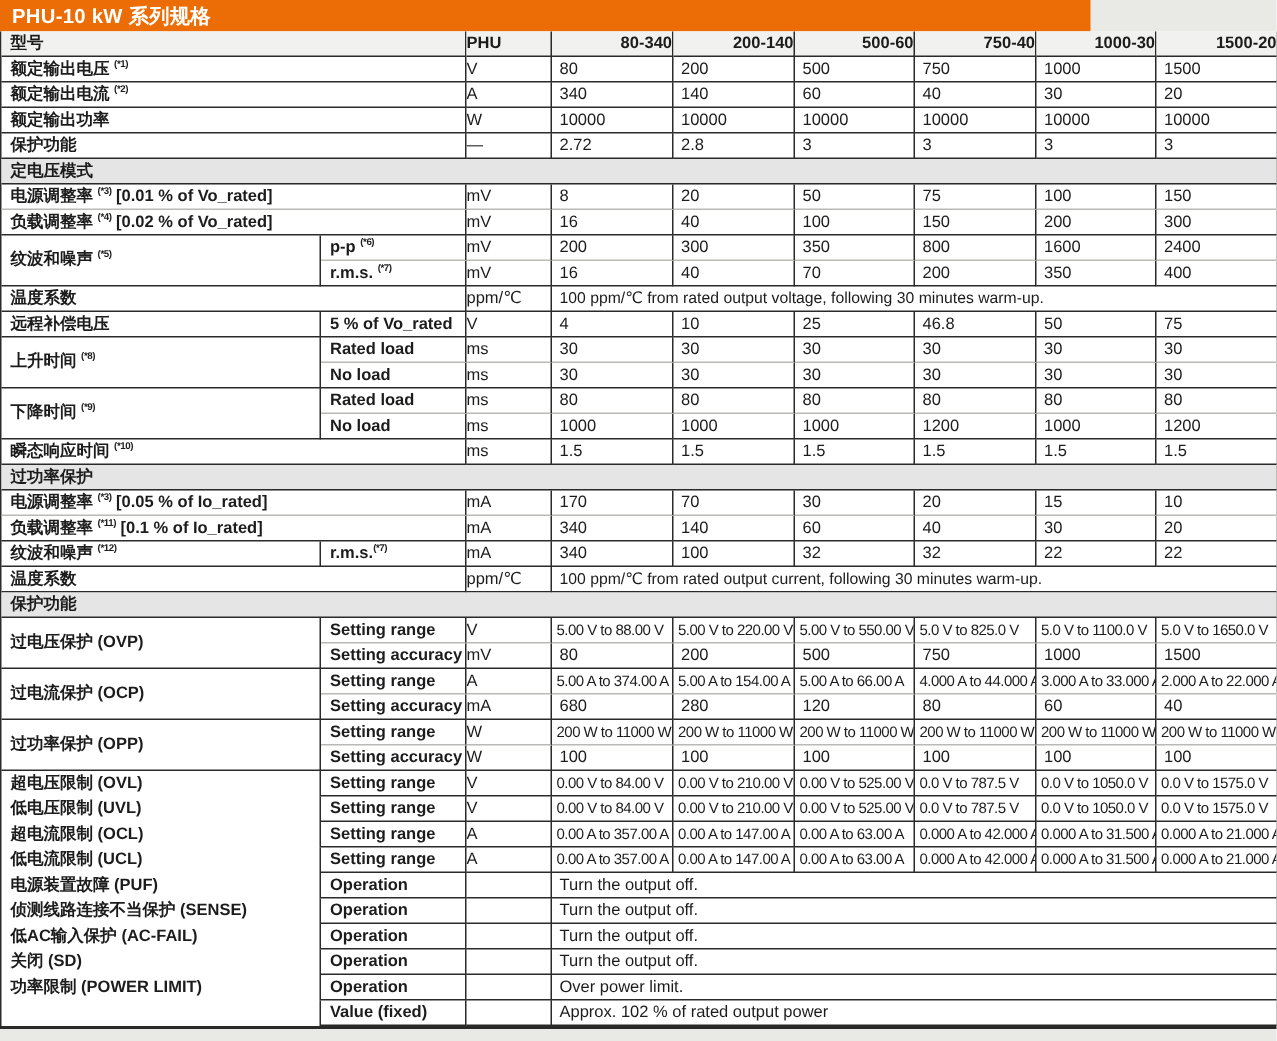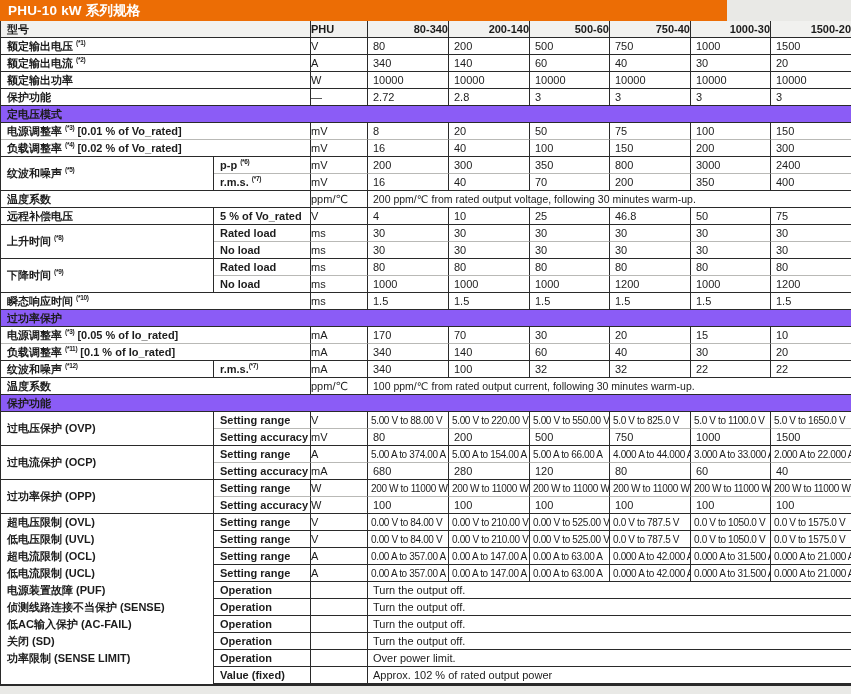--- a/index.html
+++ b/index.html
@@ -27,21 +27,21 @@
     box-sizing:border-box;height:17px;overflow:hidden;white-space:nowrap;
     vertical-align:middle;padding:0 0 0 5px;
     font-size:11px;line-height:15px;
     border-right:1px solid #2A2A2A;
     border-bottom:1px solid #2A2A2A;
   }
   td sup{font-size:6.5px;letter-spacing:-.3px;vertical-align:super;line-height:0;}
   .lbl{font-weight:bold;padding-left:6px;}
   .sub{font-weight:bold;padding-left:6px;}
   .unit{text-align:left;padding:0;}
-  .section{background:#8b5cf6;font-weight:bold;padding-left:6px;}
+  .section{background:#e5e5e5;font-weight:bold;padding-left:6px;}
   .hd{background:#F1F1EF;font-weight:bold;}
   .center{text-align:right;padding:0;}
   .lb{border-bottom-color:#B9B9B6;}
   .nb{border-bottom:none;margin-top:31px;}
   .small{font-size:10px;letter-spacing:-.35px;padding-left:3px;margin-top:36px;}
   .note{font-size:10.5px;}
 </style>
 </head>
 <body>
 
@@ -136,37 +136,37 @@
           <td class="val">300</td>
         </tr>
         <tr>
           <td class="lbl" rowspan="2">纹波和噪声 <sup>(*5)</sup></td>
           <td class="sub lb">p-p <sup>(*6)</sup></td>
           <td class="unit lb">mV</td>
           <td class="val lb">200</td>
           <td class="val lb">300</td>
           <td class="val lb">350</td>
           <td class="val lb">800</td>
-          <td class="val lb">3000</td>
+          <td class="val lb">1600</td>
           <td class="val lb">2400</td>
         </tr>
         <tr>
           <td class="sub">r.m.s. <sup>(*7)</sup></td>
           <td class="unit">mV</td>
           <td class="val">16</td>
           <td class="val">40</td>
           <td class="val">70</td>
           <td class="val">200</td>
           <td class="val">350</td>
           <td class="val">400</td>
         </tr>
         <tr>
           <td class="lbl" colspan="2">温度系数</td>
           <td class="unit">ppm/℃</td>
-          <td class="vspan note" colspan="6">200 ppm/℃ from rated output voltage, following 30 minutes warm-up.</td>
+          <td class="vspan note" colspan="6">100 ppm/℃ from rated output voltage, following 30 minutes warm-up.</td>
         </tr>
         <tr>
           <td class="lbl" colspan="1">远程补偿电压</td>
           <td class="sub">5 % of Vo_rated</td>
           <td class="unit">V</td>
           <td class="val">4</td>
           <td class="val">10</td>
           <td class="val">25</td>
           <td class="val">46.8</td>
           <td class="val">50</td>
@@ -391,21 +391,21 @@
           <td class="unit"></td>
           <td class="vspan" colspan="6">Turn the output off.</td>
         </tr>
         <tr>
           <td class="lbl nb">关闭 (SD)</td>
           <td class="sub">Operation</td>
           <td class="unit"></td>
           <td class="vspan" colspan="6">Turn the output off.</td>
         </tr>
         <tr>
-          <td class="lbl nb">功率限制 (SENSE LIMIT)</td>
+          <td class="lbl nb">功率限制 (POWER LIMIT)</td>
           <td class="sub">Operation</td>
           <td class="unit"></td>
           <td class="vspan" colspan="6">Over power limit.</td>
         </tr>
         <tr>
           <td class="lbl nb"></td>
           <td class="sub">Value (fixed)</td>
           <td class="unit"></td>
           <td class="vspan" colspan="6">Approx. 102 % of rated output power</td>
         </tr>

